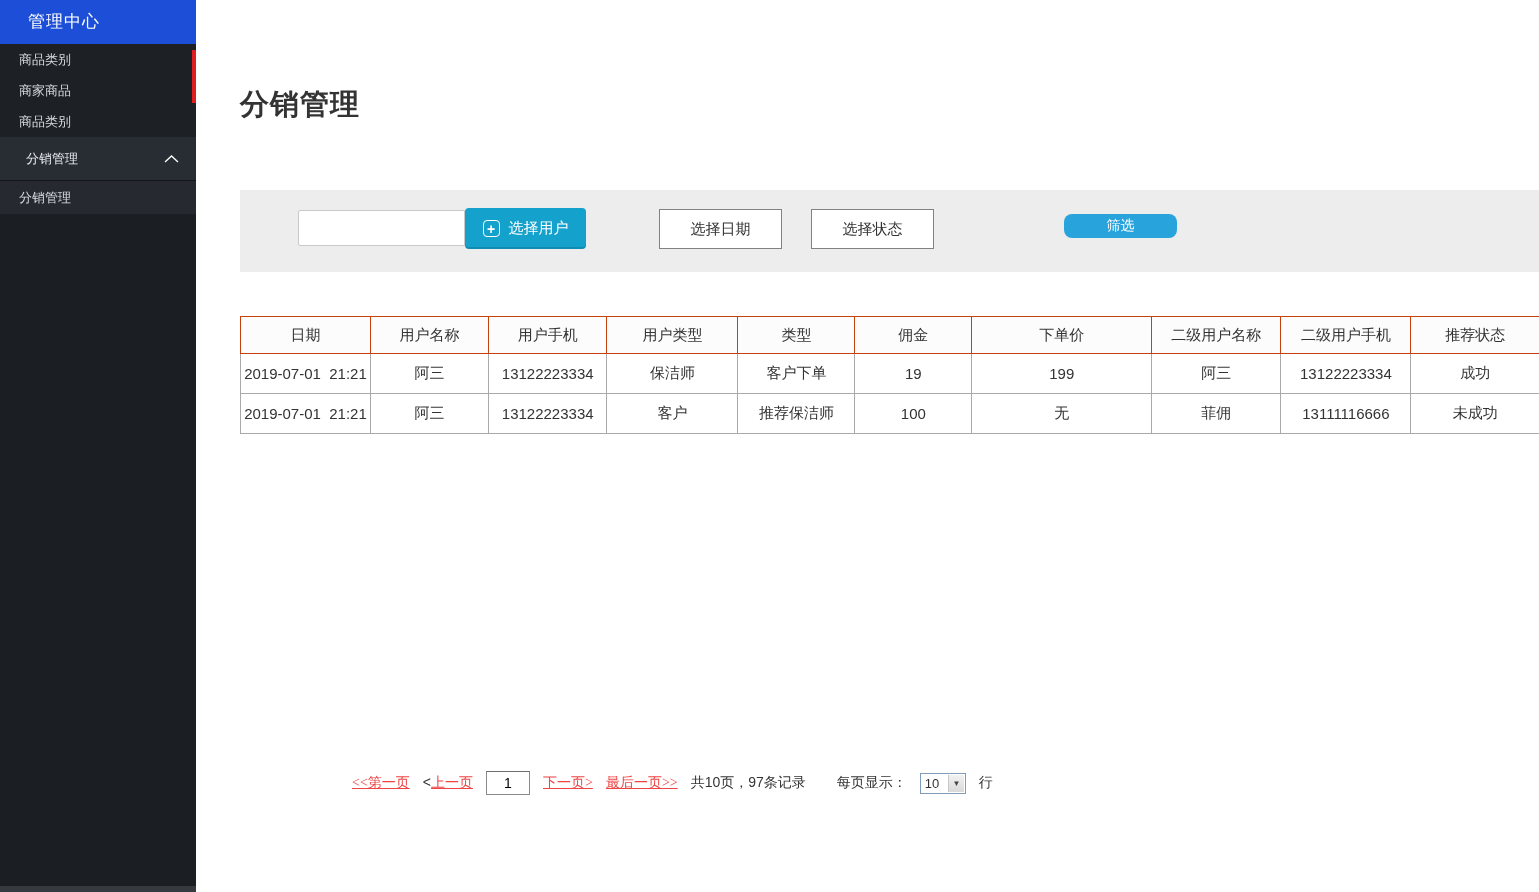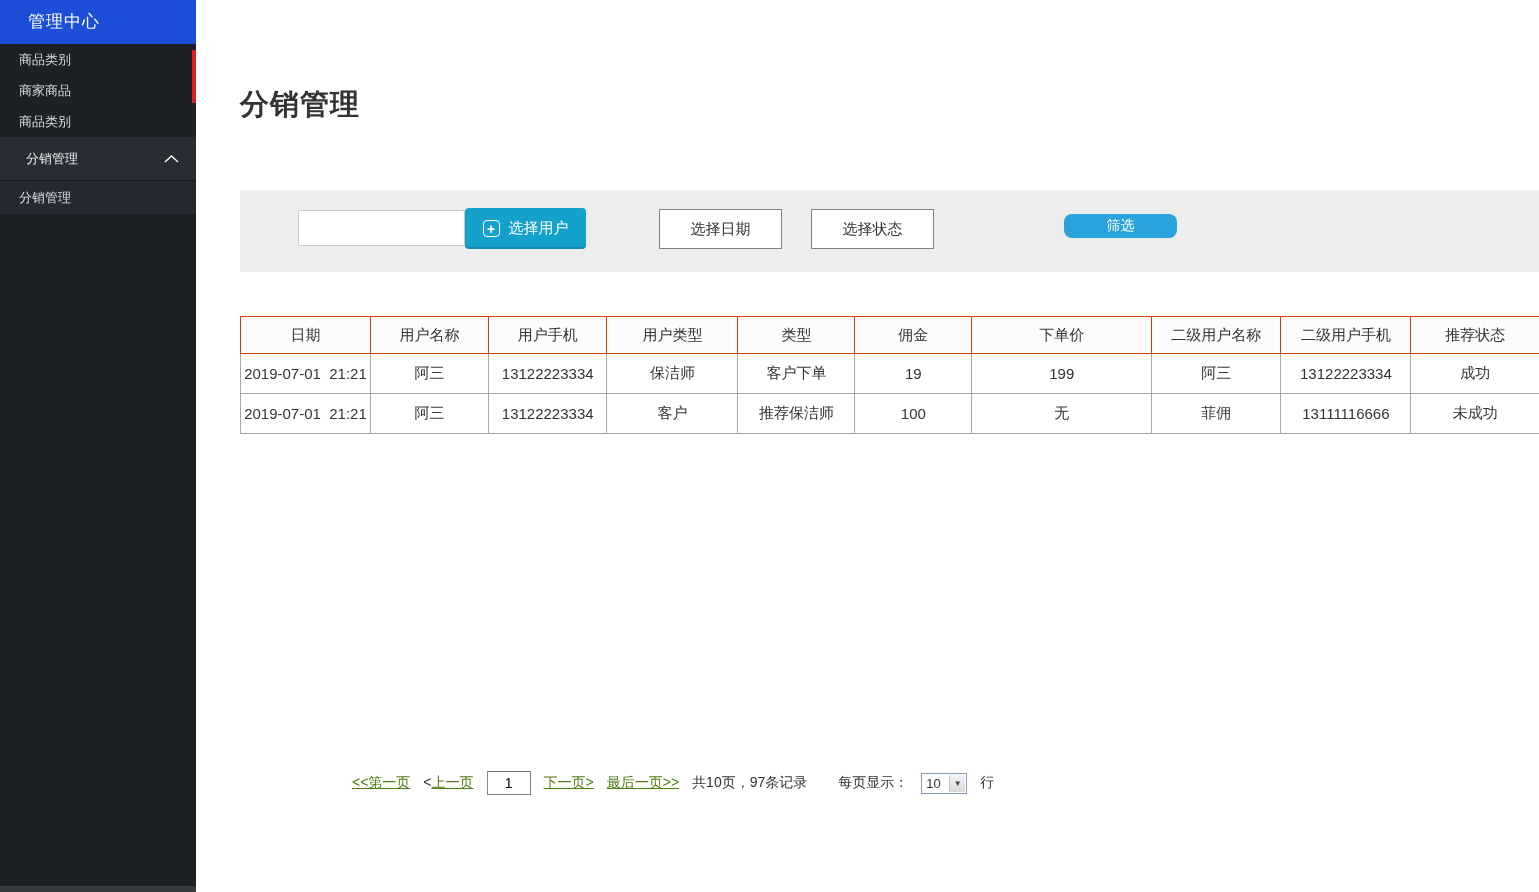--- a/index.html
+++ b/index.html
@@ -79,21 +79,21 @@
   }
   .data-table td {
     height:40px; background:#fff; border:1px solid #a9a9a9;
     text-align:center; white-space:pre;
   }
 
   .pagination {
     position:absolute; left:352px; top:770px; height:26px;
     display:flex; align-items:center; gap:13px; font-size:14px; color:#333;
   }
-  .page-link { color:#4d7c0f; text-decoration:underline; cursor:pointer; white-space:nowrap; }
+  .page-link { color:#ef4444; text-decoration:underline; cursor:pointer; white-space:nowrap;font-family:Liberation Serif, serif; }
   .prev-group { white-space:nowrap; }
   .page-input {
     width:44px; height:24px; border:1px solid #8a8a8a; border-top-color:#6e6e6e;
     text-align:center; font-size:14px; outline:none;
   }
   .summary { white-space:nowrap; }
   .per-page-label { margin-left:18px; white-space:nowrap;text-align:right; }
   .fake-select {
     width:46px; height:21px; border:1px solid #7f9db9; background:#fff;
     display:flex; align-items:center; position:relative; font-size:13px;

